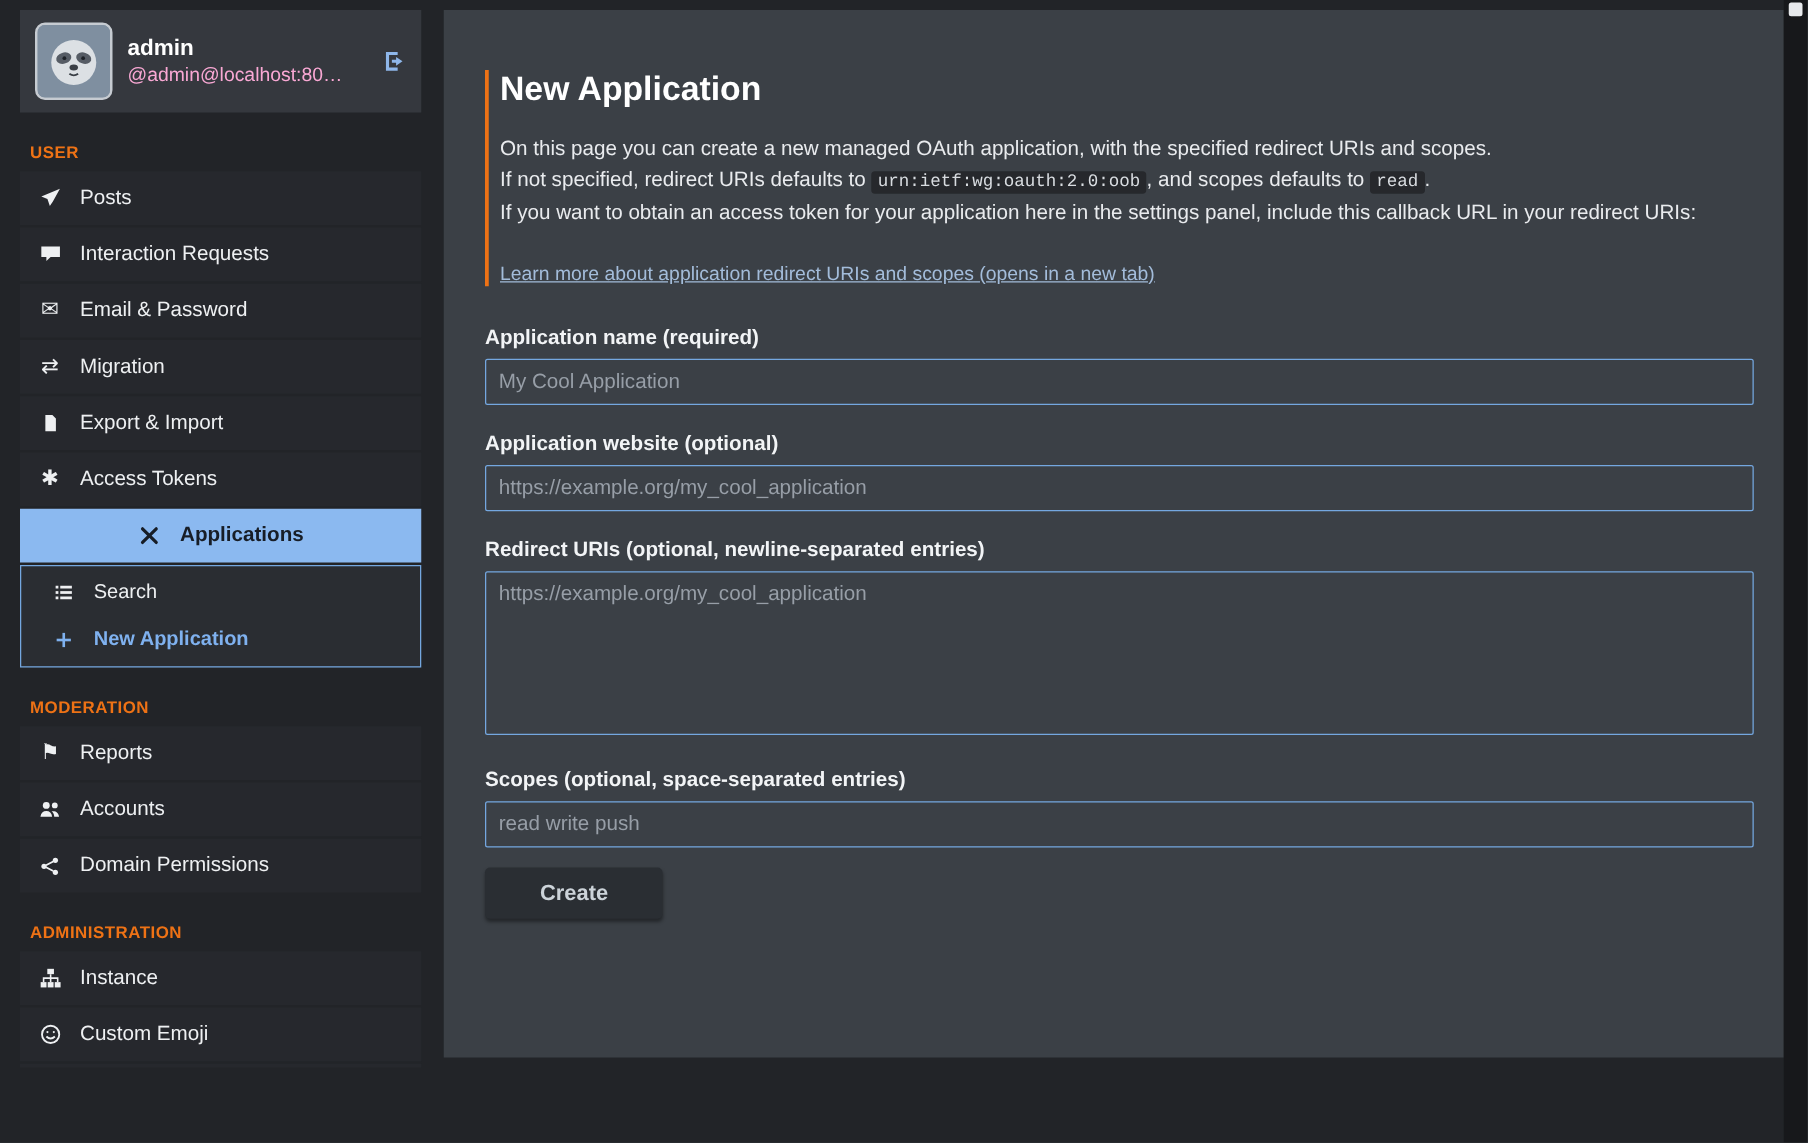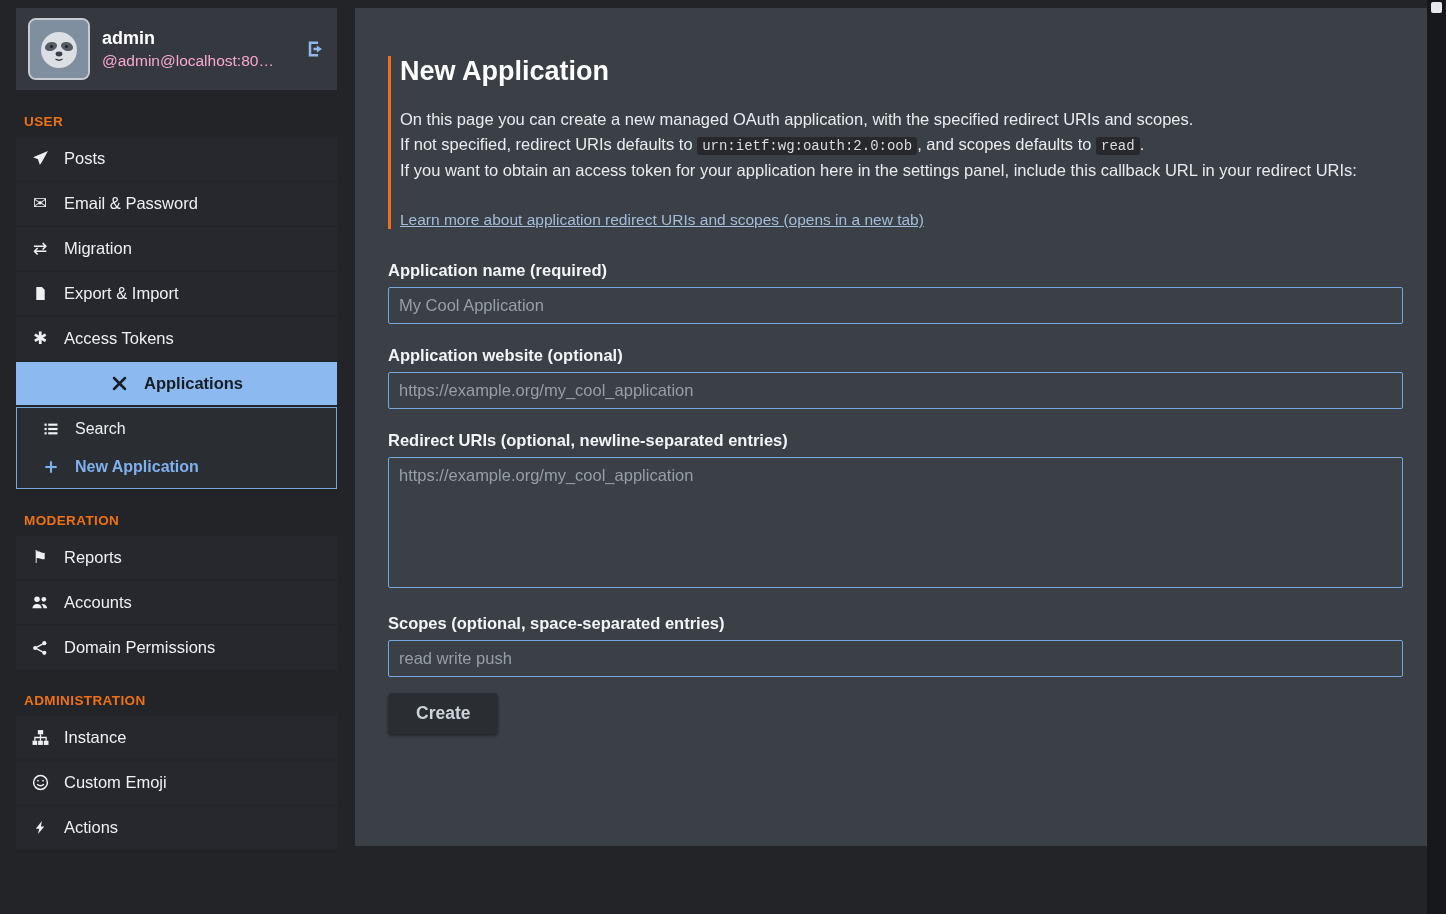--- a/index.html
+++ b/index.html
@@ -53,21 +53,21 @@
     text-decoration:underline;cursor:pointer;}
   .form{margin-top:32px;}
   .field{margin-top:22px;}
   .field label{display:block;font-weight:700;font-size:16.5px;color:#f2f4f6;margin-bottom:7px;}
   .field input,.field textarea{width:100%;box-sizing:border-box;background:transparent;
     border:1px solid var(--border-blue);border-radius:2px;color:#e9ebee;font-size:16.5px;
     padding:8px 10px;font-family:"Liberation Sans", sans-serif;outline:none;}
   .field textarea{height:131px;resize:none;}
   ::placeholder{color:#979ea7;opacity:1;}
   .create-btn{margin-top:16px;background:#2a2e33;color:#ccd3d9;font-weight:700;font-size:17.5px;
-    border:none;border-radius:4px;padding:10px 28px;box-shadow:0 2px 3px rgba(0,0,0,.4);cursor:pointer;
+    border:none;border-radius:4px;padding:10px 44px;box-shadow:0 2px 3px rgba(0,0,0,.4);cursor:pointer;
     font-family:"Liberation Sans", sans-serif;}
 
   
   .scrollbar{position:absolute;top:0;right:0;width:19px;height:914px;background:#17181b;}
   .scroll-thumb{position:absolute;top:2px;left:4px;width:11px;height:11px;background:#e7e9ec;border-radius:2px;}
 </style>
 </head>
 <body>
 
 <div class="page">
@@ -104,20 +104,28 @@
 
     <div class="menu-item">
       <span class="ic">
         <svg width="17" height="17" viewBox="0 0 16 16" fill="currentColor">
             <path d="M15 1L1 6.8l4.6 1.9L7.4 14l2.3-3.4L15 1z"></path>
           </svg>
       </span>
       <span>Posts</span>
     </div>
 
+    <div class="menu-item">
+      <span class="ic">
+        <svg width="17" height="17" viewBox="0 0 16 16" fill="currentColor">
+            <path d="M1 2h14v8H8l-3.2 3v-3H1z"></path>
+          </svg>
+      </span>
+      <span>Interaction Requests</span>
+    </div>
 
     <div class="menu-item">
       <span class="ic">
           <span class="glyph">✉</span>
         </span>
       <span>Email &amp; Password</span>
     </div>
 
     <div class="menu-item">
       <span class="ic">

